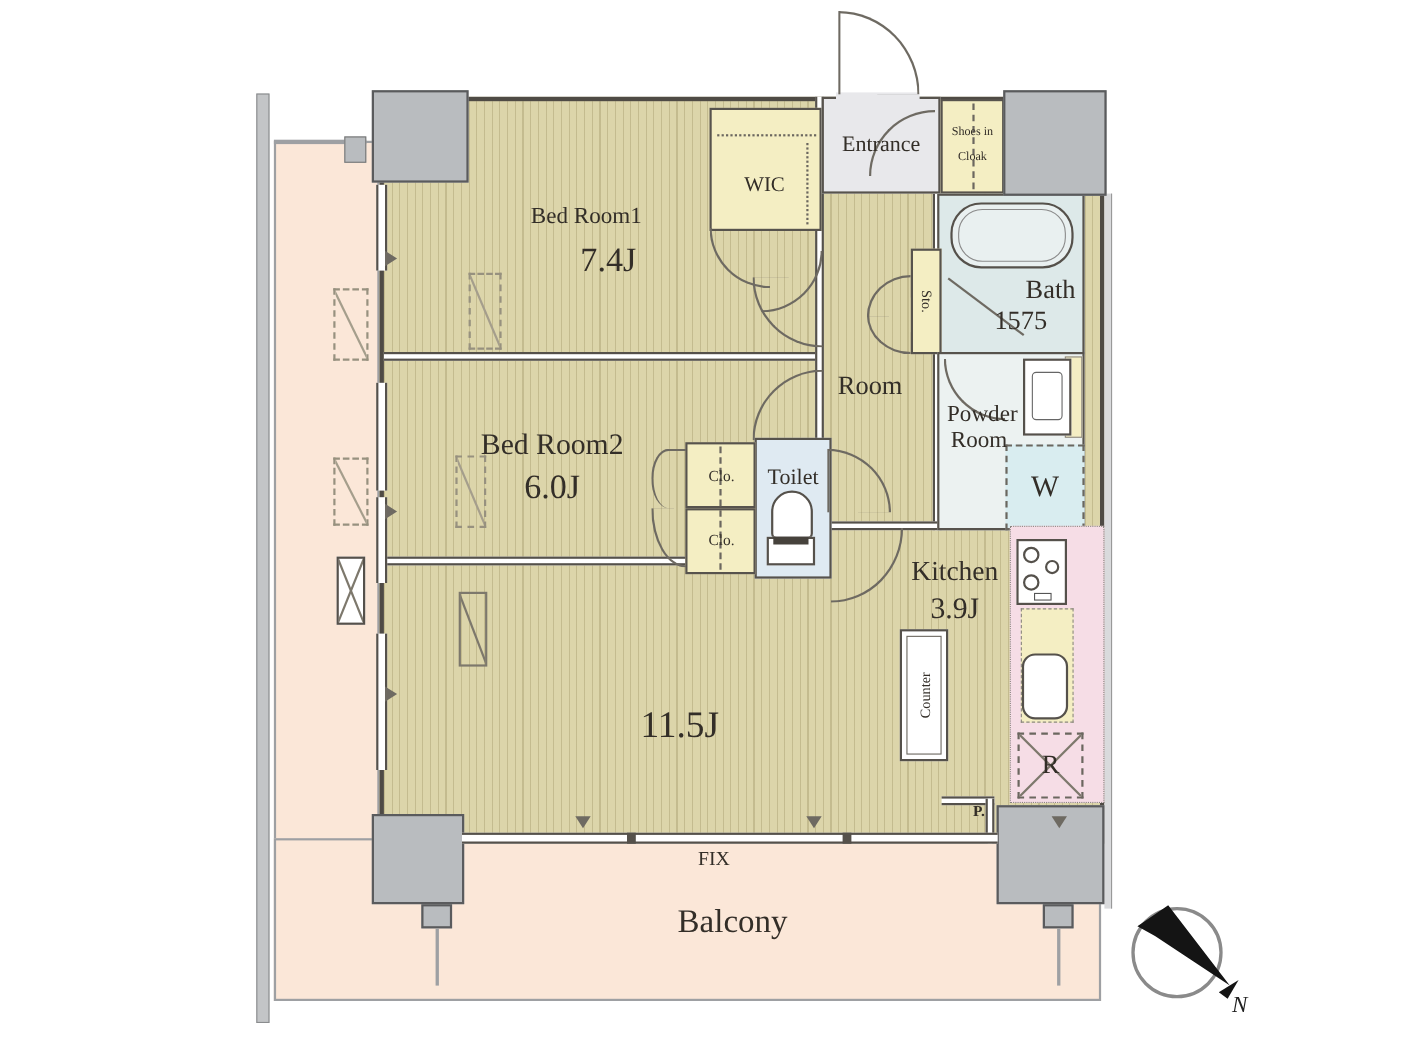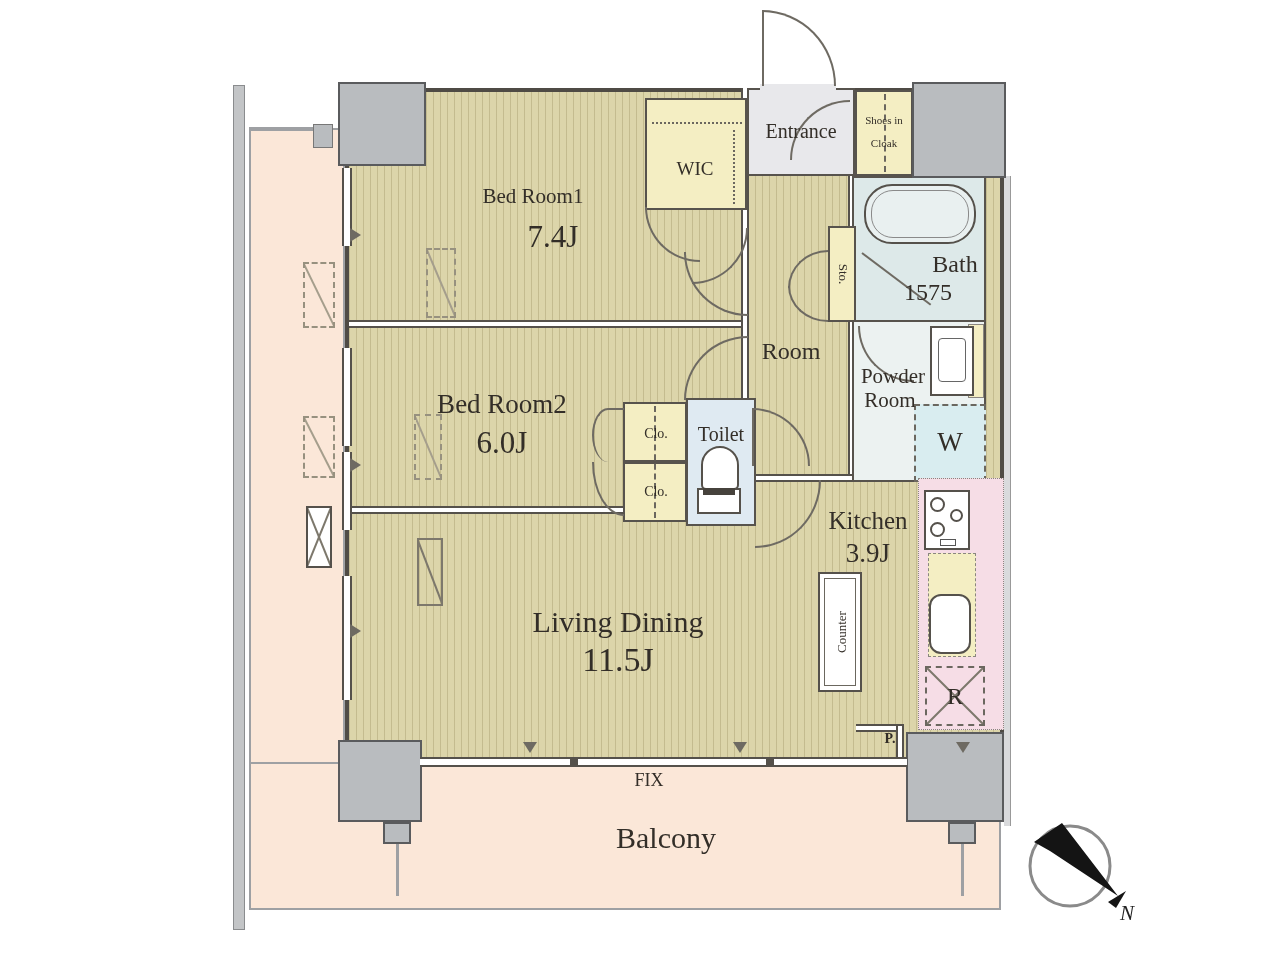--- a/index.html
+++ b/index.html
@@ -172,21 +172,20 @@
     <div class="diag" style="width:68px;transform:translate(-50%,-50%) rotate(67deg);background:#a59e8c;"></div>
   </div>
   <div class="abs" style="left:417px;top:538px;width:26px;height:68px;border:2px solid #7d786c;overflow:hidden;">
     <div class="diag" style="width:70px;transform:translate(-50%,-50%) rotate(69deg);"></div>
   </div>
 
   <div class="lbl" style="left:533px;top:196px;font-size:21px;">Bed Room1</div>
   <div class="lbl" style="left:533px;top:236px;font-size:31px;margin-left:20px;">7.4J</div>
   <div class="lbl" style="left:502px;top:404px;font-size:27px;">Bed Room2</div>
   <div class="lbl" style="left:502px;top:442px;font-size:31px;">6.0J</div>
-  <div class="lbl" style="left:618px;top:622px;font-size:30px;">Living Dining</div>
   <div class="lbl" style="left:618px;top:660px;font-size:34px;">11.5J</div>
   <div class="lbl" style="left:868px;top:520px;font-size:25px;">Kitchen</div>
   <div class="lbl" style="left:868px;top:553px;font-size:27px;">3.9J</div>
   <div class="lbl" style="left:928px;top:264px;font-size:24px;margin-left:27px;">Bath</div>
   <div class="lbl" style="left:928px;top:292px;font-size:24px;">1575</div>
   <div class="lbl" style="left:893px;top:376px;font-size:21px;">Powder</div>
   <div class="lbl" style="left:890px;top:400px;font-size:21px;">Room</div>
   <div class="lbl" style="left:721px;top:434px;font-size:20px;">Toilet</div>
   <div class="lbl" style="left:791px;top:351px;font-size:24px;">Room</div>
   <div class="lbl" style="left:801px;top:131px;font-size:20px;">Entrance</div>

